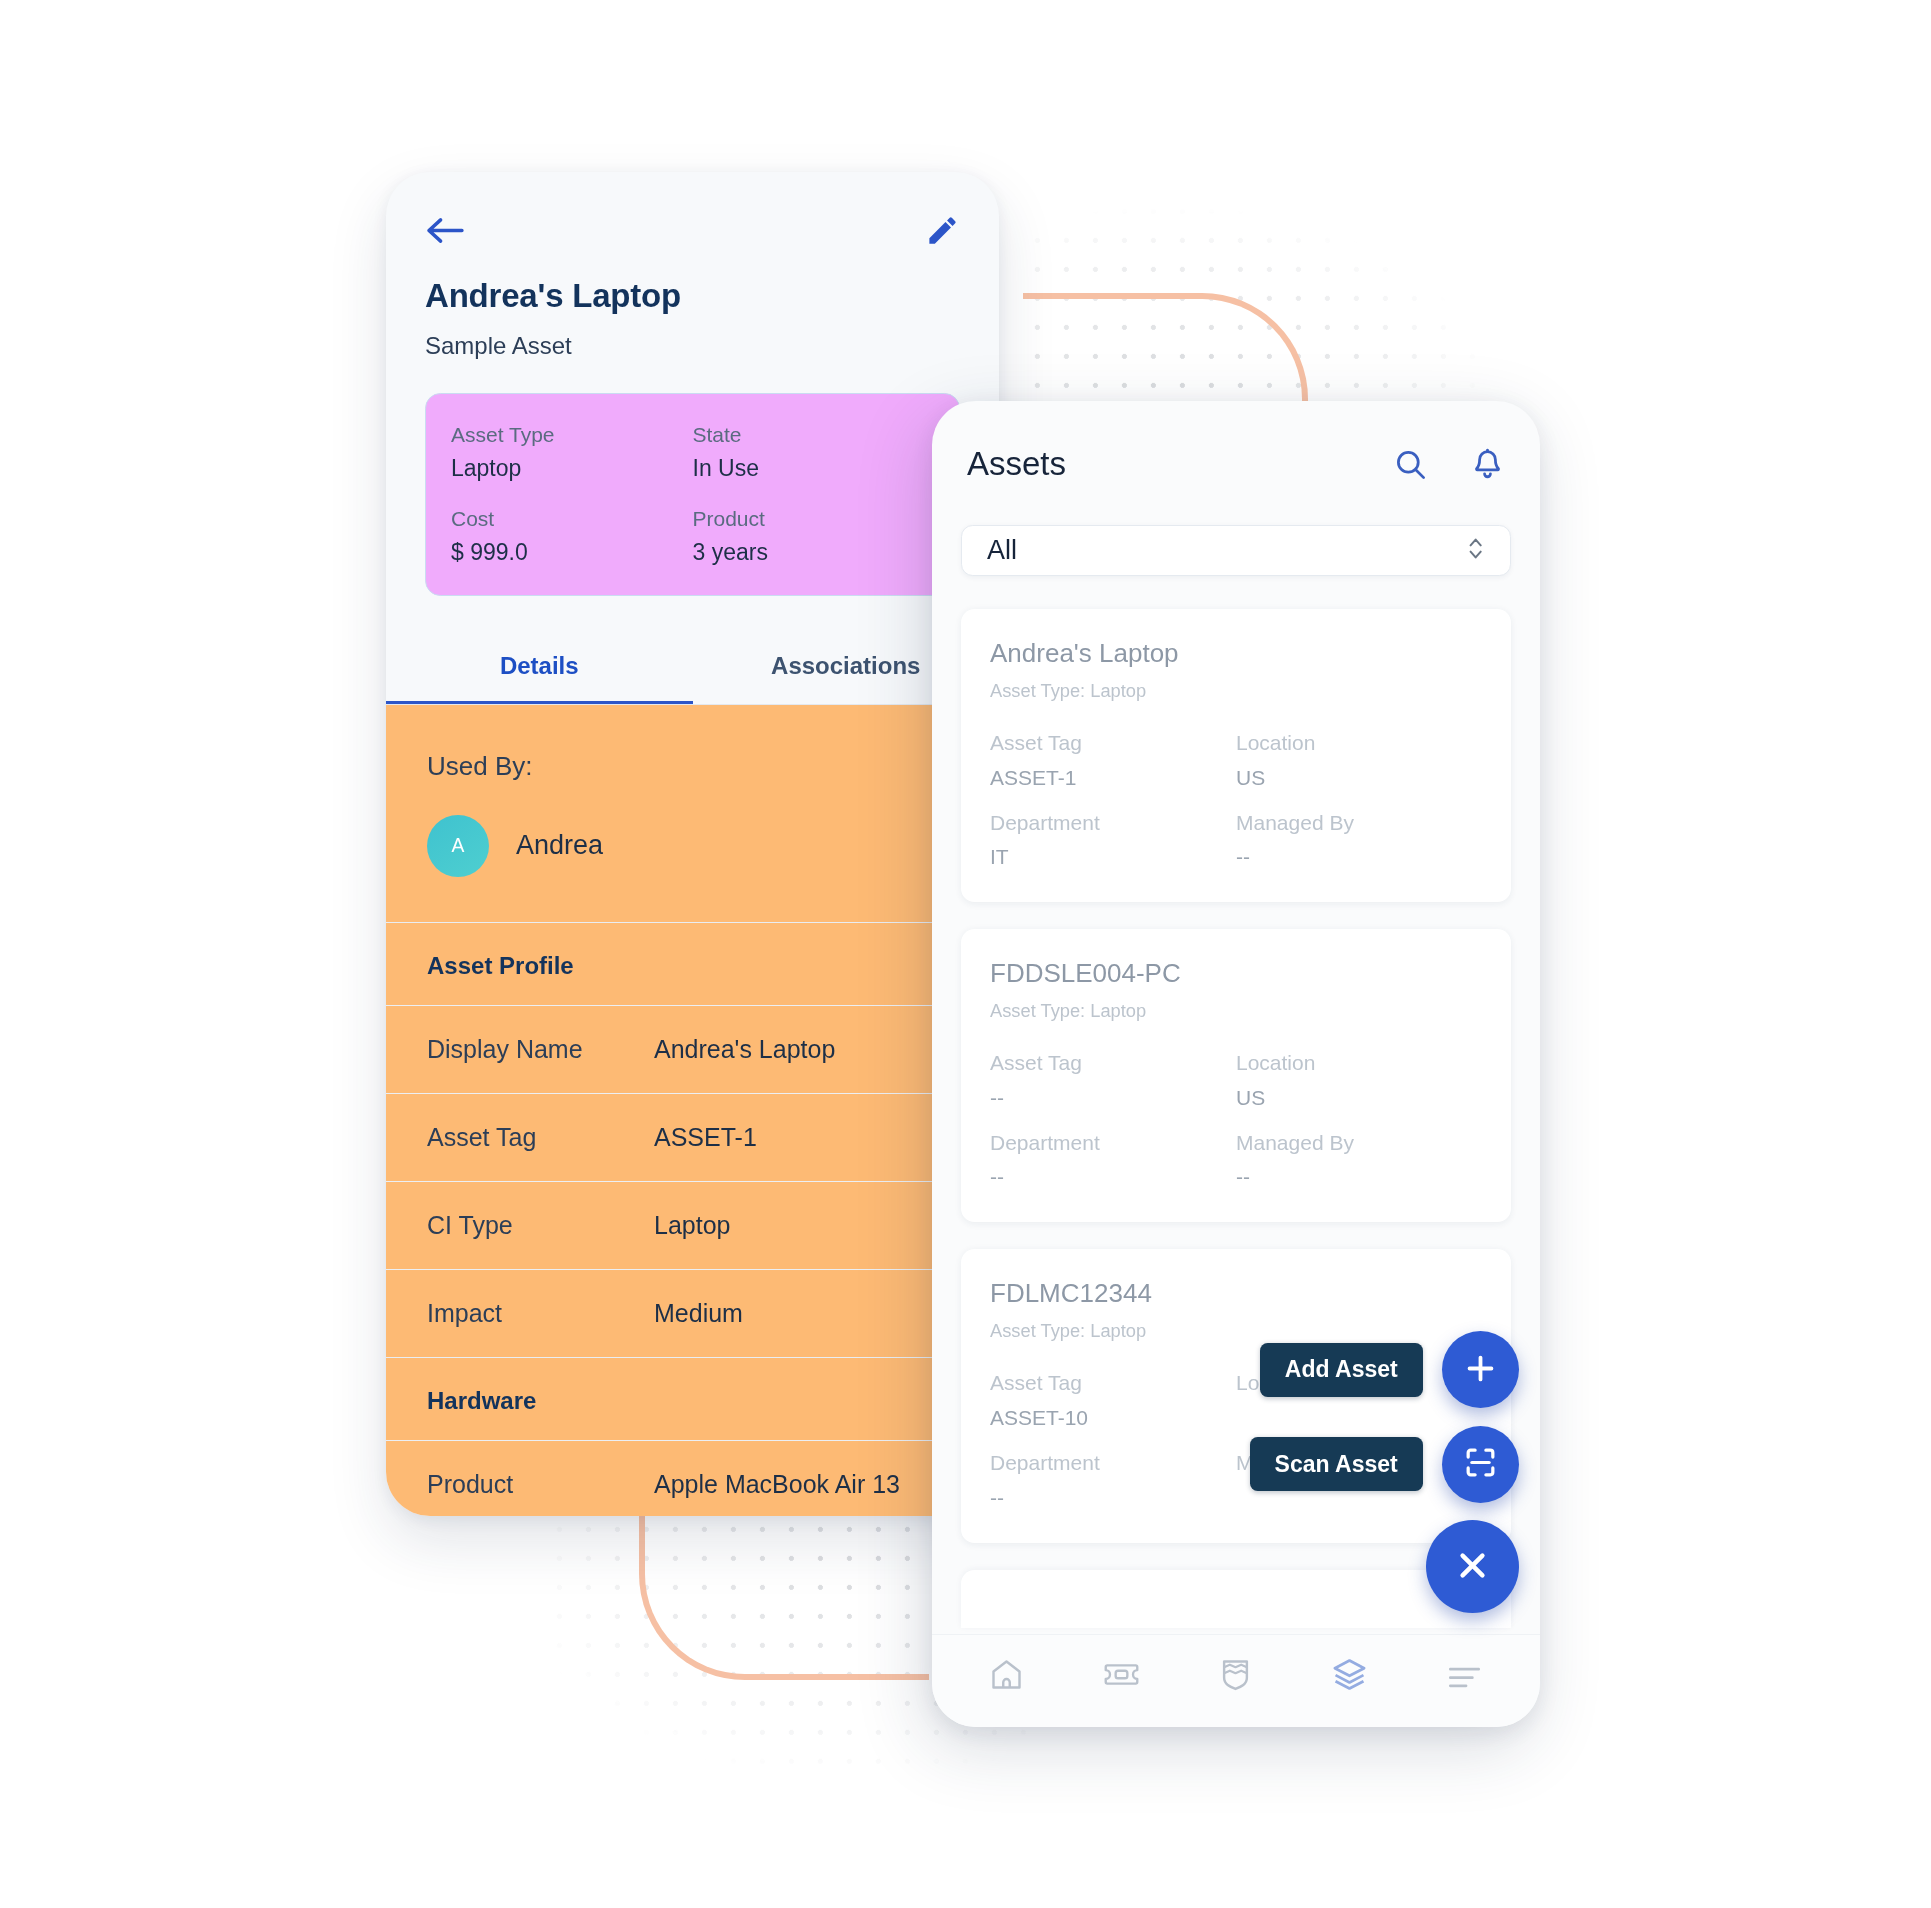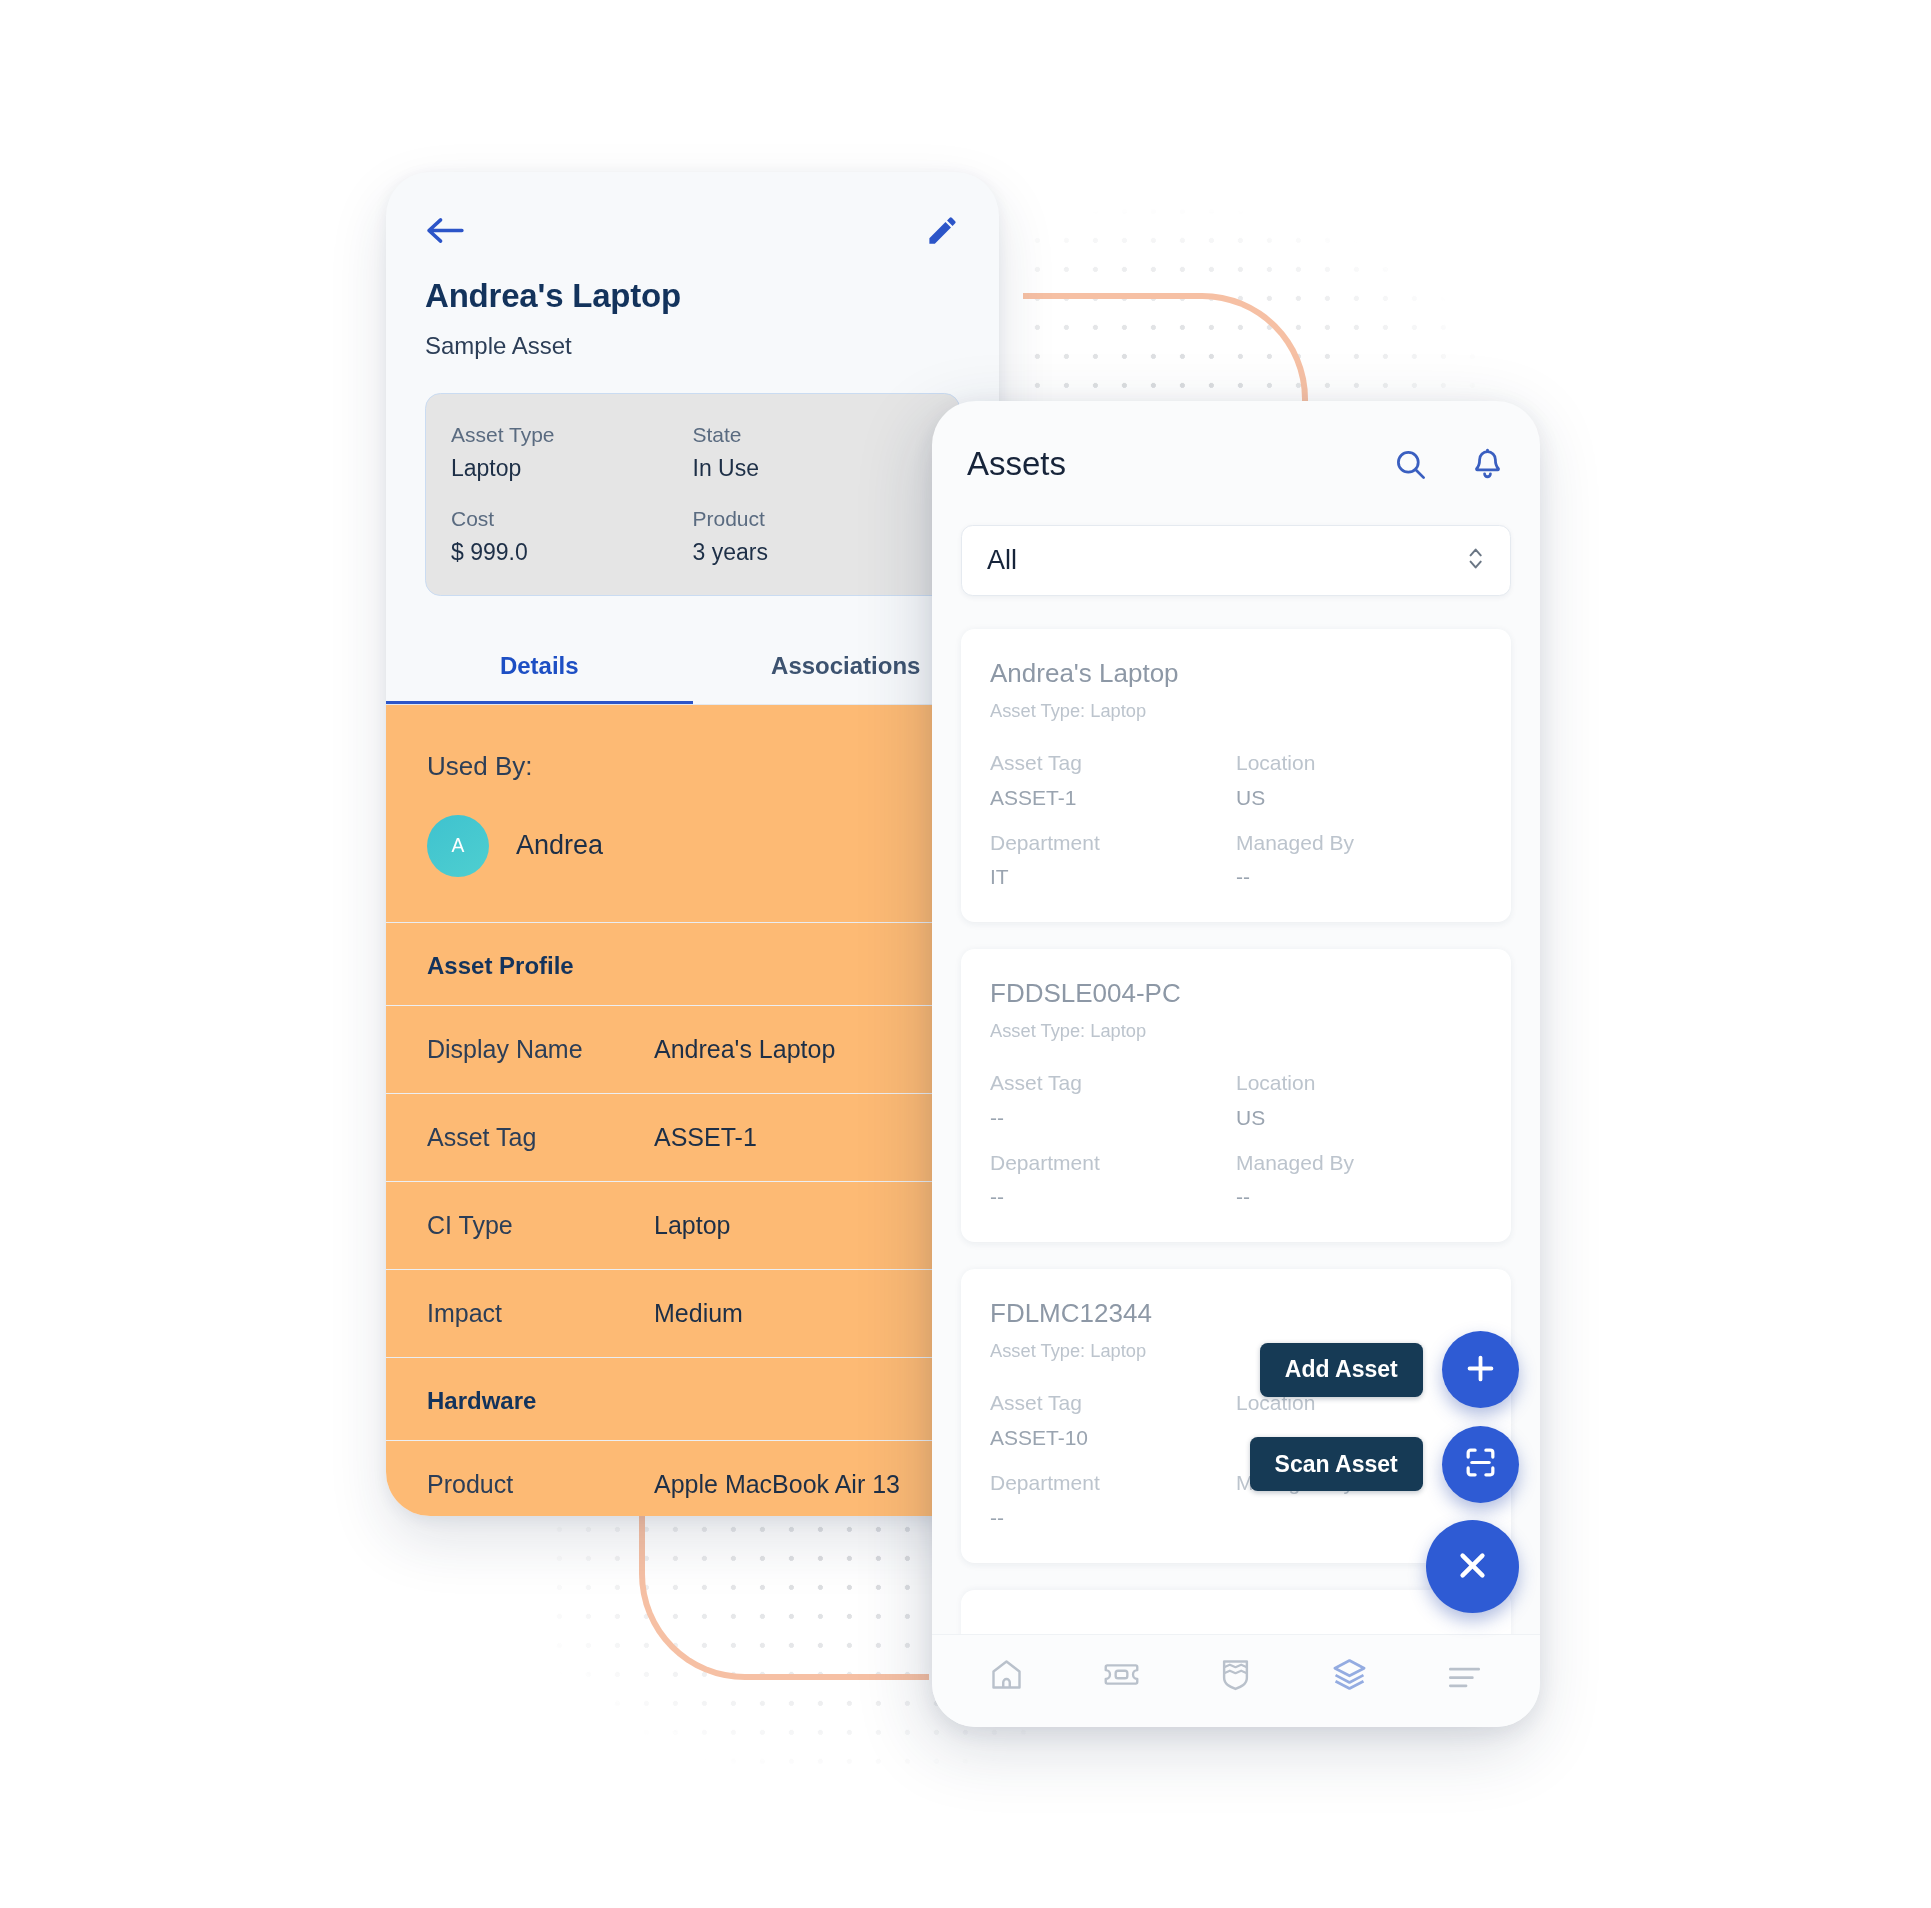--- a/index.html
+++ b/index.html
@@ -83,21 +83,21 @@
   #detail-title {
     font-size: 33px; font-weight: 700; color: #13335c;
     padding: 29px 39px 0 39px; letter-spacing: -0.2px;
   }
   #detail-subtitle {
     font-size: 24px; color: #2c3e57; font-weight: 400;
     padding: 17.4px 39px 0 39px;
   }
   #detail-info-card {
     margin: 33px 39px 0 39px;
-    background: #e5e5e5;
+    background: #f0abfc;
     border: 1px solid #cadcf2;
     border-radius: 15.4px;
     padding: 29px 25px 29px 25px;
     display: grid;
     grid-template-columns: 1fr 1fr;
     row-gap: 25px;
   }
   .info-label { font-size: 21px; color: #5a6b80; margin-bottom: 7.7px; }
   .info-value { font-size: 23px; color: #1d2f47; }
 
@@ -146,21 +146,21 @@
   
   #list-header {
     display: flex; align-items: center; justify-content: space-between;
     padding: 44px 35px 0 35px;
   }
   #list-title { font-size: 33px; color: #17243a; font-weight: 400; }
   #list-header-icons { display: flex; align-items: center; gap: 42px; }
 
   #filter-select {
     margin: 42px 29px 0 29px;
-    height: 71px;
+    height: 51px;
     background: #ffffff;
     border: 1px solid #e5eaf0;
     border-radius: 11.6px;
     display: flex; align-items: center; justify-content: space-between;
     padding: 0 25px;
     box-shadow: 0 1.9px 4.8px rgba(25,45,80,.05);
     cursor: pointer;
   }
   #filter-select-value { font-size: 27px; color: #16243a; }
 

